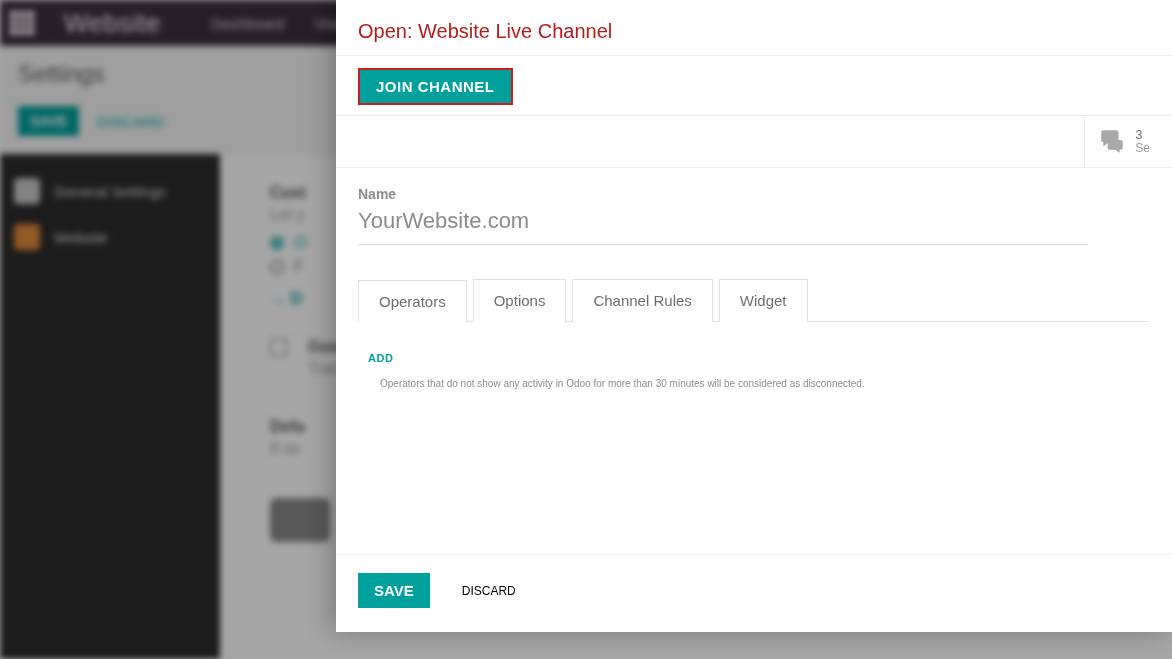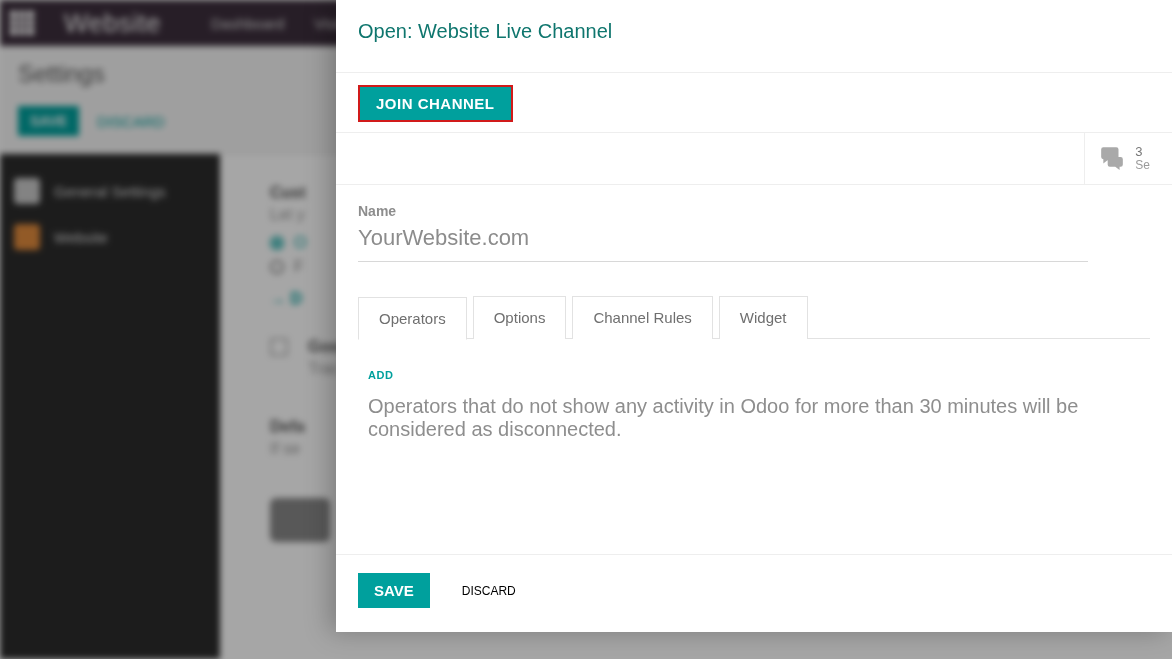--- a/index.html
+++ b/index.html
@@ -55,22 +55,22 @@
   
   .panel {
     position: absolute;
     left: 336px; top: 0;
     width: 836px; height: 632px;
     background: #fff;
     display: flex; flex-direction: column;
     box-shadow: -6px 0 24px rgba(0,0,0,.25);
   }
   .panel-title {
-    padding: 20px 22px 29px;
-    font-size: 20px; color: #0f766e; font-weight: 400;
+    padding: 20px 22px 12px;
+    font-size: 20px; color: #b91c1c; font-weight: 400;
     border-bottom: 1px solid #eee;
   }
   .panel-action-row {
     padding: 12px 22px 10px;
     border-bottom: 1px solid #eee;
   }
   .join-btn {
     background: #00a09d; color: #fff; border: 2px solid #d11a1a;
     padding: 8px 16px; font-size: 15px; font-weight: 700; letter-spacing: .5px;
     cursor: pointer;
@@ -101,21 +101,21 @@
     border: 1px solid #e2e2e2; border-bottom: none;
     padding: 12px 20px; font-size: 15px; color: #6f6f6f;
     background: #fff; cursor: pointer;
   }
   .tab + .tab { margin-left: 6px; }
   .tab.active { font-weight: 400; border-bottom: 1px solid #fff; position: relative; top: 1px; }
   .tab-strip-line { border-bottom: 1px solid #e2e2e2; margin-top: -1px; }
 
   .tab-content { padding: 26px 10px; }
   .add-link { color: #00a09d; font-size: 11px; font-weight: 700; letter-spacing: .5px; cursor: pointer; display:inline-block; margin-bottom: 14px; }
-  .hint { color: #8e8e8e; font-size: 20px; }
+  .hint { color: #8e8e8e; font-size: 10px; margin-left: 12px; }
 
   .panel-footer {
     border-top: 1px solid #eee;
     padding: 18px 22px 24px;
     display: flex; gap: 32px; align-items: center;
   }
   .panel-footer .save { background:#00a09d;color:#fff;border:none;padding:9px 16px;font-size:15px;font-weight:700;cursor:pointer; }
   .panel-footer .discard { color:#000000;background:none;border:none;font-size:12px;cursor:pointer; }
 </style>
 </head>

